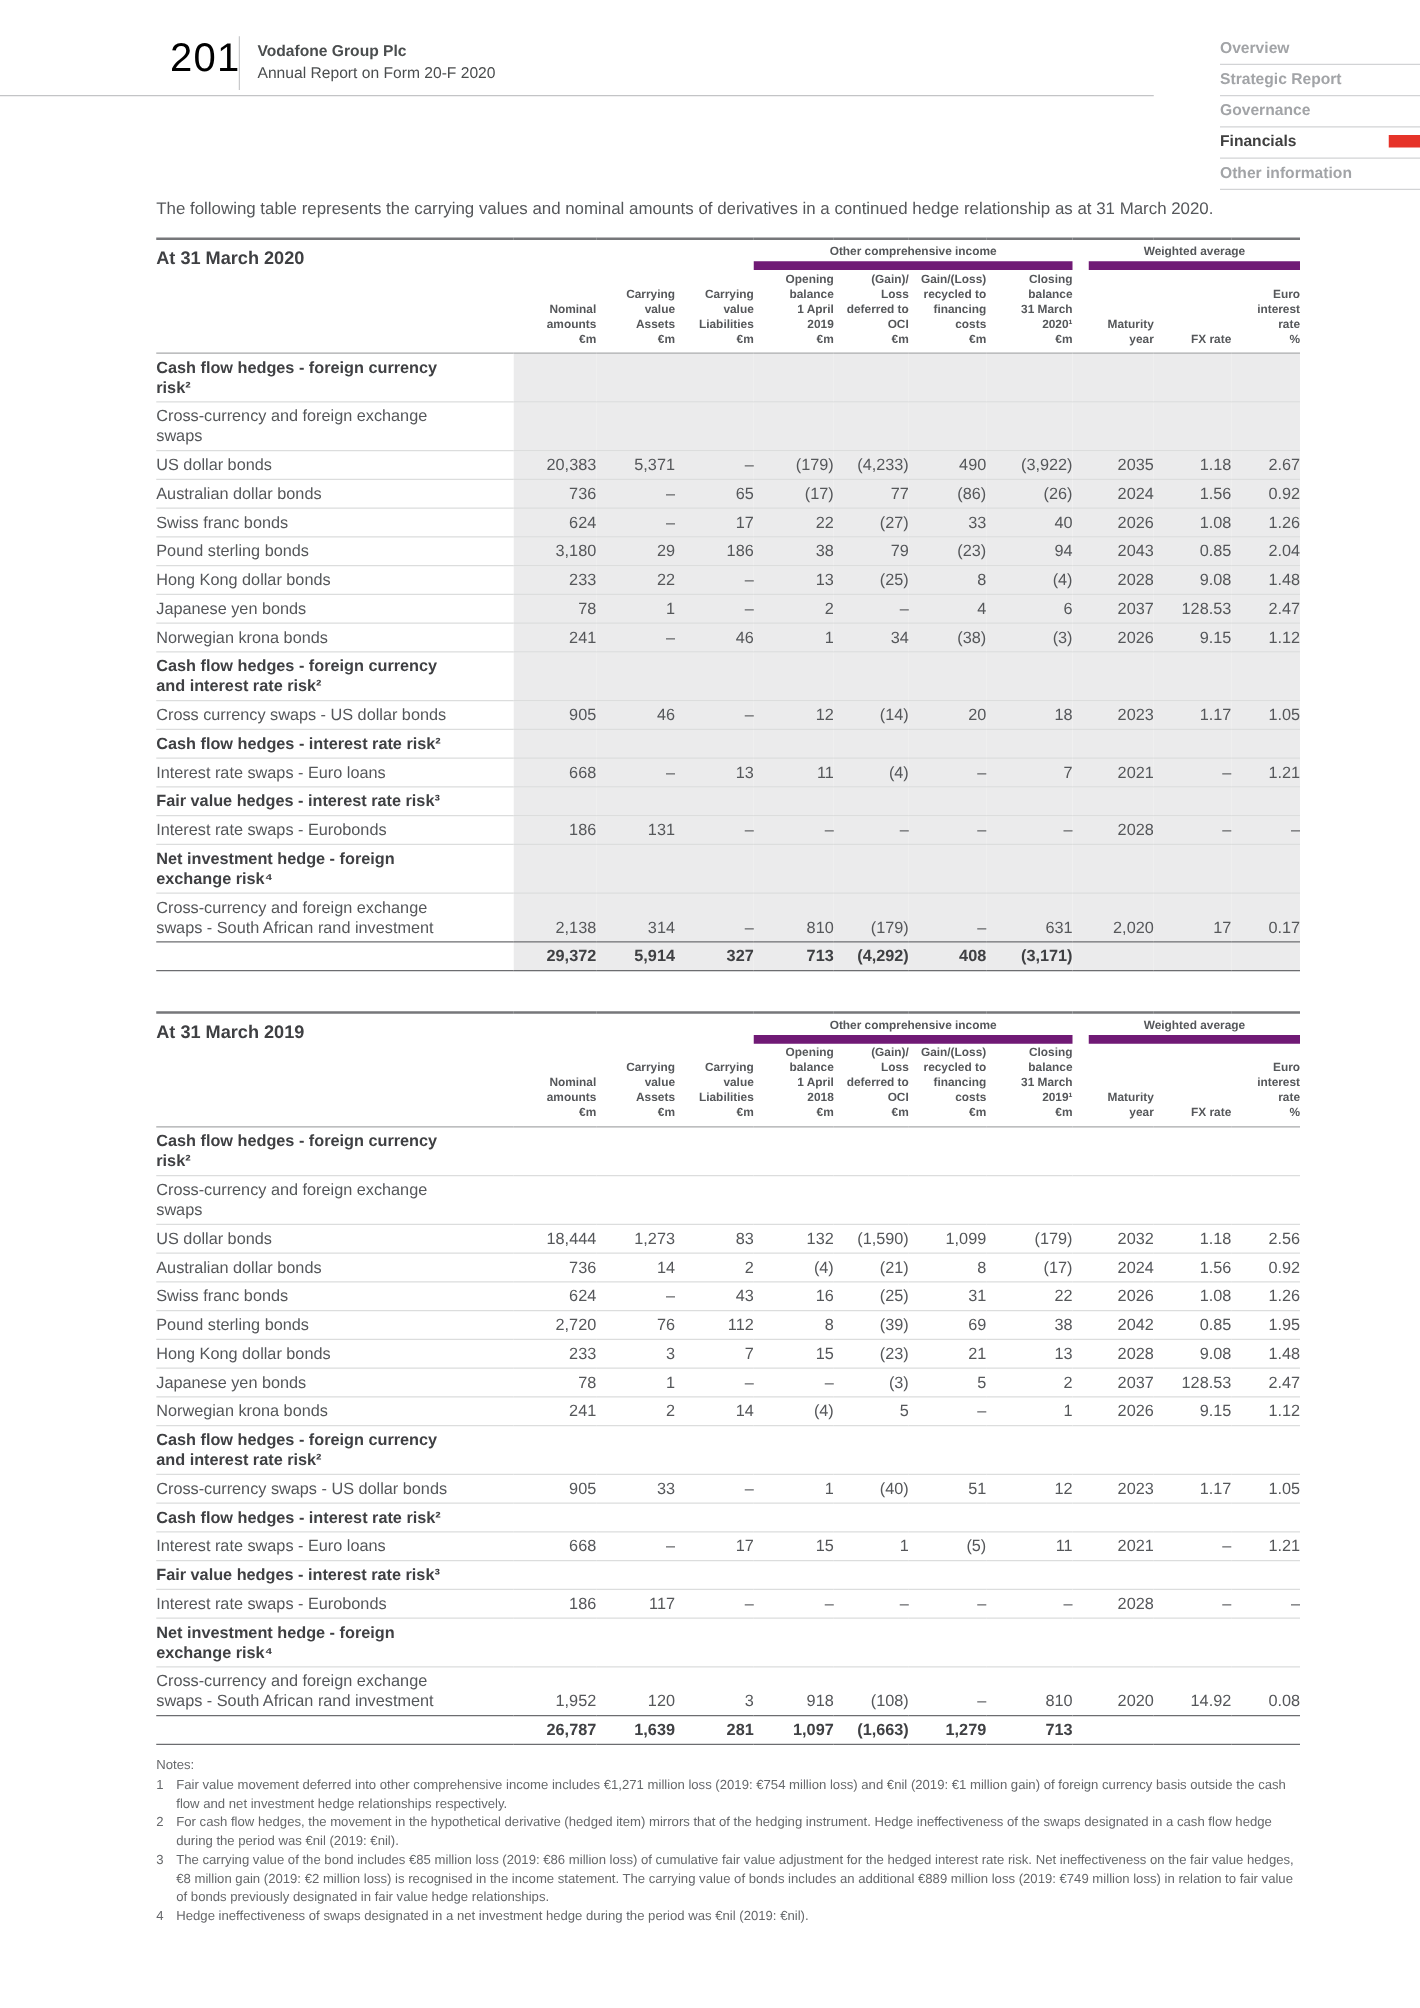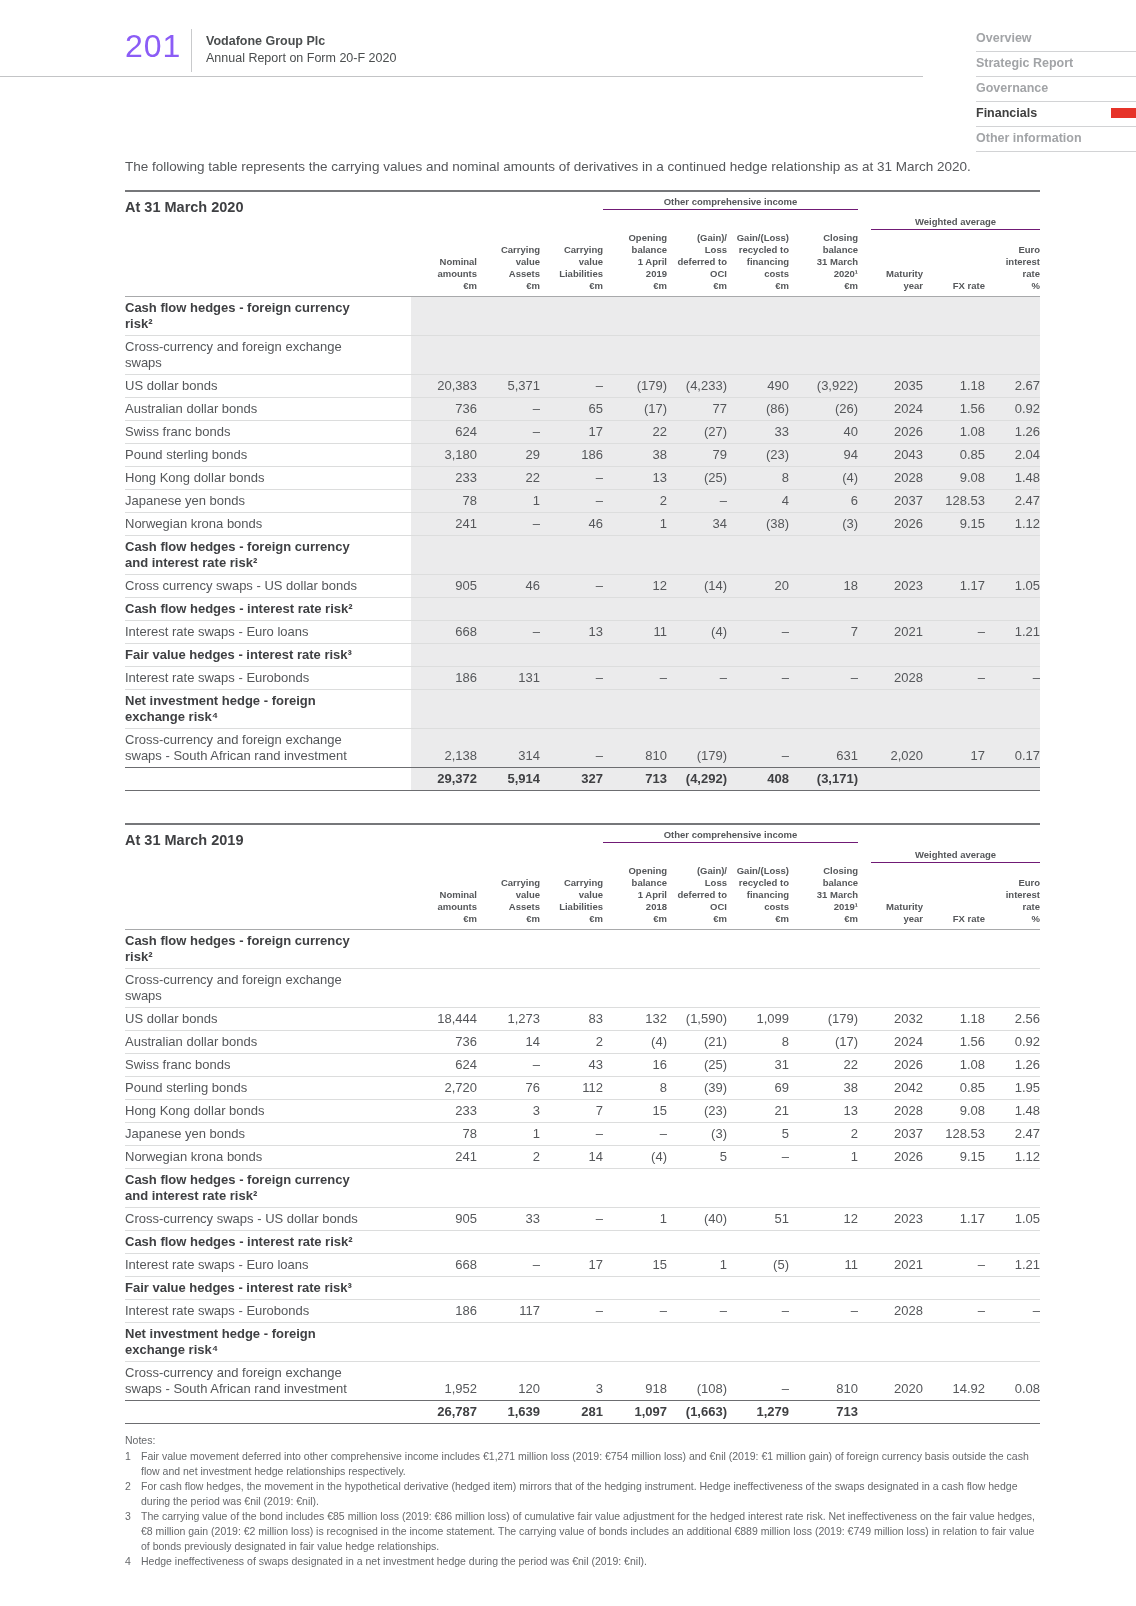--- a/index.html
+++ b/index.html
@@ -2,42 +2,42 @@
 <html><head>
 <meta charset="utf-8">
 <style>
   * { margin:0; padding:0; box-sizing:border-box; }
   html,body { background:#ffffff; }
   .page {
     position:relative; width:1136px; height:1606px; background:#ffffff;
     font-family:"Liberation Sans", sans-serif; color:#55575a; overflow:hidden;
   }
   
-  .pgnum { position:absolute; left:125px; top:28px; font-size:32px; font-weight:400; color:#8b5cf6; letter-spacing:1px; }
+  .pgnum { position:absolute; left:136px; top:28px; font-size:32px; font-weight:400; color:#000000; letter-spacing:1px; }
   .hdr-divider { position:absolute; left:191px; top:29px; width:1px; height:43px; background:#c9cacc; }
   .hdr-text { position:absolute; left:206px; top:34px; }
   .hdr-company { font-size:12.5px; font-weight:bold; color:#4a4d4e; line-height:15px; }
   .hdr-report { font-size:12.5px; font-weight:400; color:#4a4d4e; line-height:15px; margin-top:2px; }
   .hdr-rule { position:absolute; left:0; top:76px; width:923px; height:1px; background:#c3c4c6; }
   
   .nav { position:absolute; left:976px; top:27px; width:203px; }
   .nav-item { position:relative; padding:4px 0 6px 0; border-bottom:1px solid #d2d3d5; font-size:12.5px; font-weight:bold; color:#a2a4a7; cursor:default; }
   .nav-item.active { color:#404040; }
   .nav-redbar { position:absolute; right:0; top:6px; width:68px; height:10px; background:#e63329; }
   
   .content { position:absolute; left:125px; top:158px; width:915px; }
   .intro { font-size:13.5px; color:#55575a; line-height:17px; margin-bottom:15px; }
   
   table.fin { border-collapse:collapse; table-layout:fixed; width:915px; border-top:2px solid #76777a; }
   table.fin + table.fin, .tbl-wrap2 { margin-top:32px; }
   th, td { font-family:"Liberation Sans", sans-serif; }
   th.ttl { text-align:left; vertical-align:top; font-size:14.5px; font-weight:bold; color:#3f4043; padding-top:7px; border-bottom:1px solid #a8a9ab; }
   th.ghcell { vertical-align:top; padding-top:4px; border-bottom:none; }
-  .gh { font-size:9.5px; font-weight:bold; color:#55575a; text-align:center; border-bottom:1px solid #701a75; padding-bottom:2px; white-space:nowrap; }
-  .gh-wa { margin-left:13px;margin-top:20px; }
+  .gh { font-size:9.5px; font-weight:bold; color:#55575a; text-align:center; border-bottom:7px solid #701a75; padding-bottom:2px; white-space:nowrap; }
+  .gh-wa { margin-left:13px; }
   th.colh { vertical-align:bottom; text-align:right; font-size:9.5px; font-weight:bold; color:#55575a; line-height:12px; white-space:pre-line; padding:2px 0 4px 0; border-bottom:1px solid #a8a9ab; }
   tbody td { vertical-align:bottom; font-size:13px; line-height:16px; border-top:1px solid #dcdddd; padding:3px 0; }
   tbody tr:first-child td { border-top:none; }
   td.lbl { text-align:left; white-space:pre-line; padding-right:6px; }
   td.val { text-align:right; padding-left:4px; }
   tbody.shaded td.val { background:#ebebec; }
   tr.r-section td.lbl { font-weight:bold; color:#3f4043; }
   tr.r-total td { font-weight:bold; color:#3f4043; border-top:1px solid #6c6d70; border-bottom:1px solid #6c6d70; }
   
   .notes { margin-top:9px; font-size:10.5px; color:#66686b; line-height:15px; }

